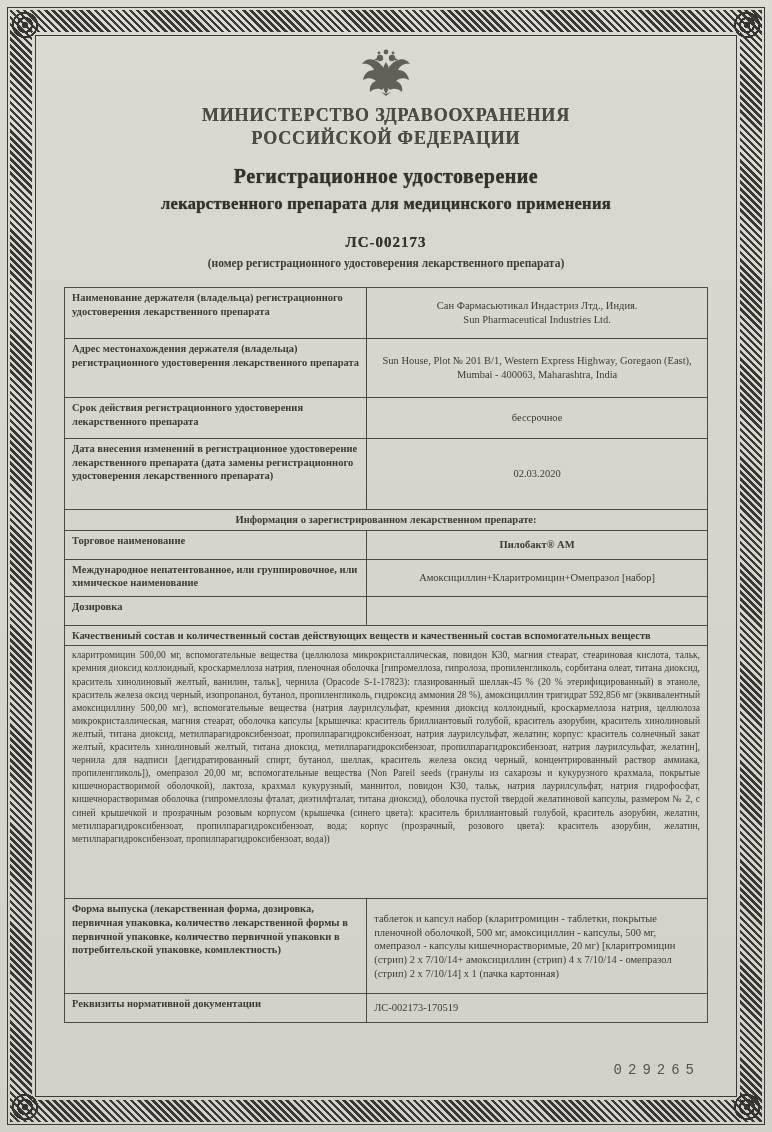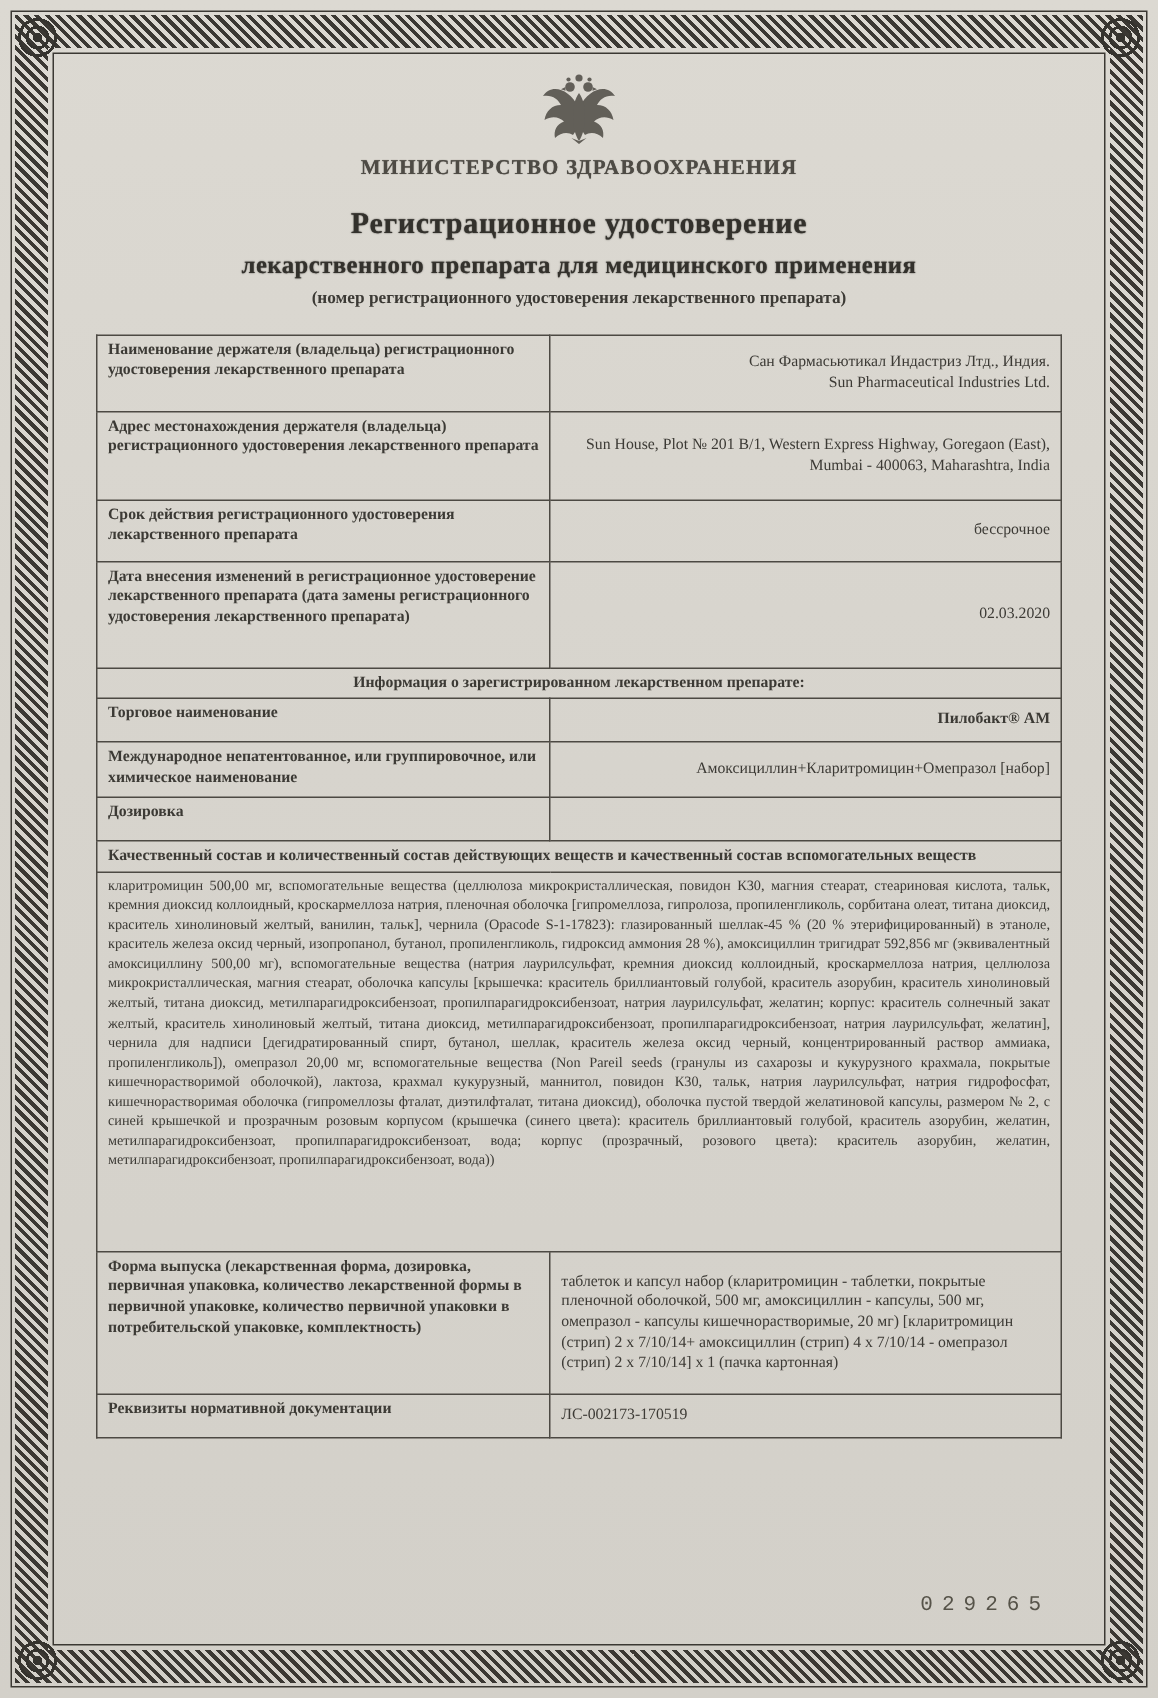--- a/index.html
+++ b/index.html
@@ -27,21 +27,21 @@
       radial-gradient(circle,#35332e 0 3px,rgba(0,0,0,0) 3px 6px,#35332e 6px 8px,rgba(0,0,0,0) 8px 11px,#35332e 11px 13px,rgba(0,0,0,0) 13px);
   }
   .corner.tl{top:8px;left:8px;} .corner.tr{top:8px;right:8px;}
   .corner.bl{bottom:8px;left:8px;} .corner.br{bottom:8px;right:8px;}
 
   .content{position:absolute;left:64px;right:64px;top:44px;bottom:44px;}
 
   .emblem{display:block;margin:4px auto 6px;opacity:.85;}
 
   .ministry{
-    text-align:center;font-weight:700;font-size:14px;line-height:1.25;
+    text-align:center;font-weight:700;font-size:18px;line-height:1.25;
     letter-spacing:.8px;color:#4e4b45;
     text-shadow:0 0 .6px #4e4b45;
   }
   .doc-title{
     margin-top:16px;text-align:center;font-weight:700;color:#33312c;
     text-shadow:0 0 1px #33312c;
   }
   .doc-title .t1{font-size:20px;letter-spacing:.5px;}
   .doc-title .t2{font-size:16.5px;margin-top:6px;letter-spacing:.3px;}
   .reg-num{
@@ -54,21 +54,21 @@
 
   table.doc{
     width:100%;margin-top:18px;border-collapse:collapse;
     font-size:10.5px;line-height:1.3;
   }
   table.doc td{
     border:1px solid #4c4943;padding:3px 7px;color:#3c3a35;
   }
   td.lbl{width:47%;font-weight:700;vertical-align:top;}
   td.val{vertical-align:middle;white-space:pre-line;}
-  td.val.center{text-align:right;}
+  td.val.center{text-align:center;}
   td.val.bold{font-weight:700;}
   td.section{
     text-align:center;font-weight:700;padding:3px 7px;
   }
   td.section.left{text-align:left;}
   td.composition{
     font-size:9.5px;line-height:1.38;text-align:justify;
     vertical-align:top;padding:4px 7px;
   }
   tr.rh44 td{height:44px;} tr.rh52 td{height:52px;} tr.rh34 td{height:34px;}
@@ -105,27 +105,29 @@
         <circle cx="27" cy="4" r="2.4"></circle>
         <circle cx="20" cy="5" r="1.4"></circle>
         <circle cx="34" cy="5" r="1.4"></circle>
         <path d="M27 14 C30 18 31 24 31 30 C31 38 29 43 27 46 C25 43 23 38 23 30 C23 24 24 18 27 14 Z"></path>
         <path d="M22 44 L27 48 L32 44 L27 46 Z"></path>
       </g>
     </svg>
 
     <div class="ministry">
       <div>МИНИСТЕРСТВО ЗДРАВООХРАНЕНИЯ</div>
+      <div>РОССИЙСКОЙ ФЕДЕРАЦИИ</div>
     </div>
 
     <div class="doc-title">
       <div class="t1">Регистрационное удостоверение</div>
       <div class="t2">лекарственного препарата для медицинского применения</div>
     </div>
 
+    <div class="reg-num">ЛС-002173</div>
     <div class="reg-num-caption">(номер регистрационного удостоверения лекарственного препарата)</div>
 
     <table class="doc">
       <tbody>
         <tr class="rh44">
           <td class="lbl">Наименование держателя (владельца) регистрационного удостоверения лекарственного препарата</td>
           <td class="val center">Сан Фармасьютикал Индастриз Лтд., Индия.
 Sun Pharmaceutical Industries Ltd.</td>
         </tr>
         <tr class="rh52">

